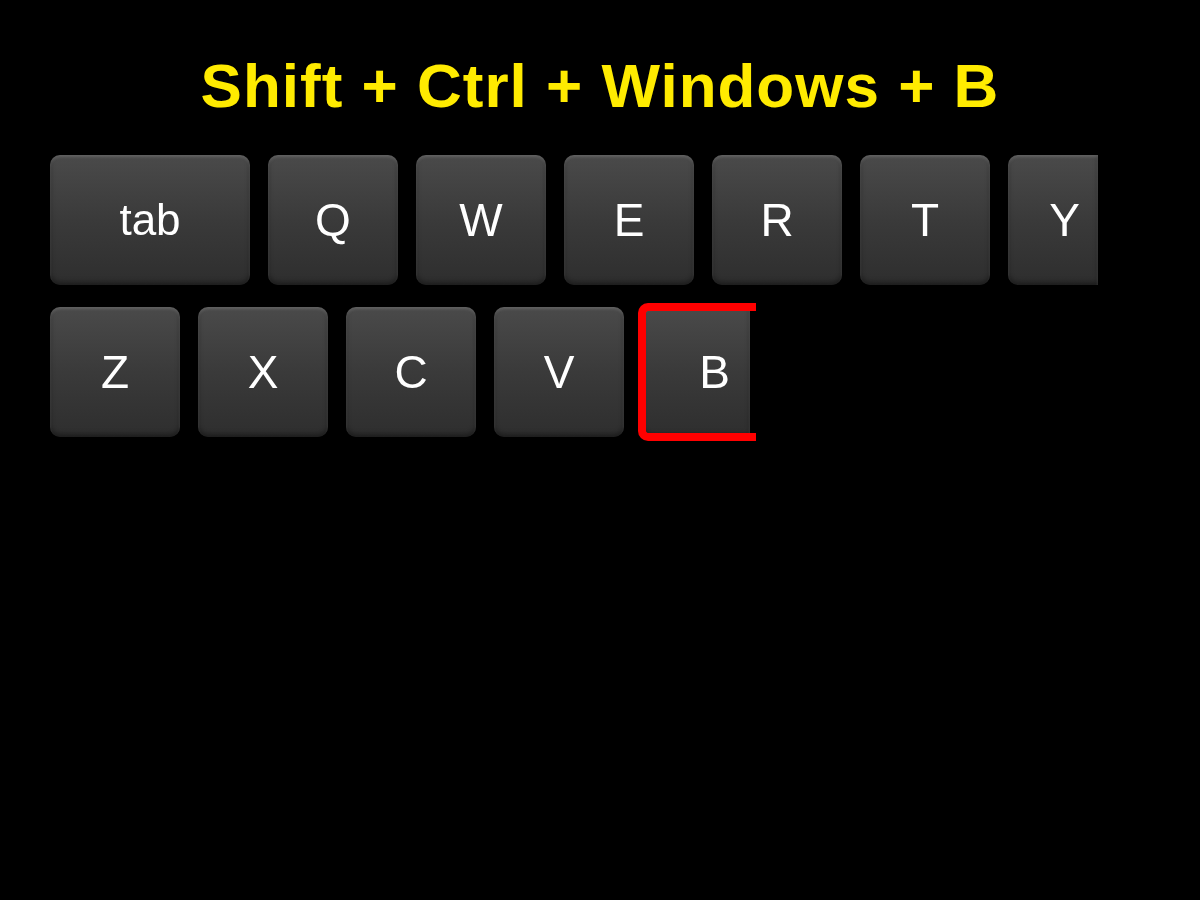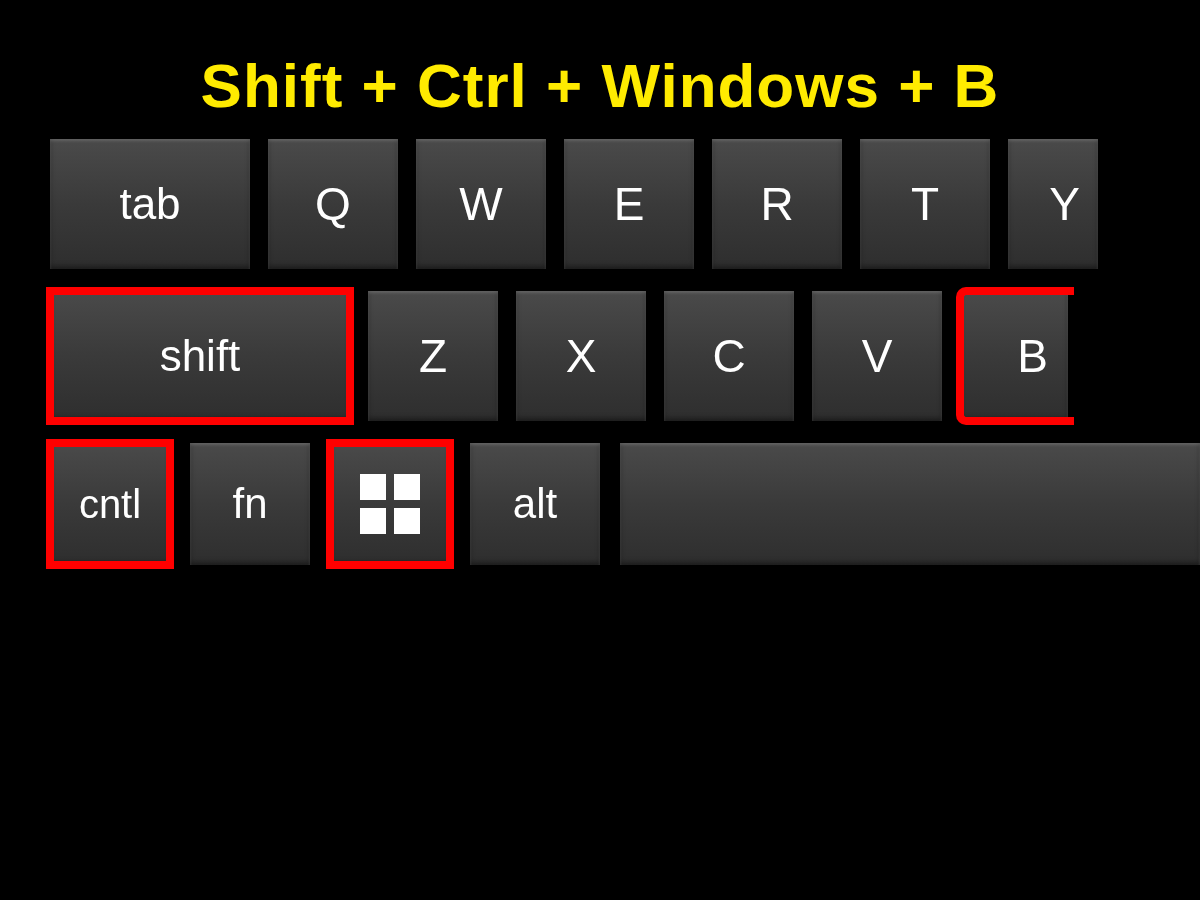--- a/index.html
+++ b/index.html
@@ -15,36 +15,36 @@
       overflow: hidden;
       position: relative;
     }
     .title {
       text-align: center;
       color: #ffeb00;
       font-size: 62px;
       font-weight: 900;
       letter-spacing: 1px;
       padding-top: 50px;
-      padding-bottom: 18px;
+      padding-bottom: 34px;
     }
     .keyboard {
       padding: 0 0 0 50px;
       display: flex;
       flex-direction: column;
       gap: 22px;
     }
     .row {
       display: flex;
       gap: 18px;
       align-items: stretch;
     }
     .key {
       background: linear-gradient(180deg, #4a4a4a 0%, #3a3a3a 50%, #2e2e2e 100%);
-      border-radius: 0;
+      border-radius: 10px;
       height: 130px;
       display: flex;
       align-items: center;
       justify-content: center;
       color: #fff;
       font-size: 46px;
       font-weight: 400;
       box-shadow: inset 0 2px 3px rgba(255,255,255,0.15), inset 0 -3px 5px rgba(0,0,0,0.4), 0 3px 6px rgba(0,0,0,0.6);
       position: relative;
       flex-shrink: 0;
@@ -119,36 +119,21 @@
     <div class="key letter">Q</div>
     <div class="key letter">W</div>
     <div class="key letter">E</div>
     <div class="key letter">R</div>
     <div class="key letter">T</div>
     <div class="key letter partial-right" style="width:90px; justify-content:flex-end; padding-right:18px;">Y</div>
   </div>
 
 
   <div class="row">
-    <div class="key shift small-label highlight">shift</div>
     <div class="key letter">Z</div>
     <div class="key letter">X</div>
     <div class="key letter">C</div>
     <div class="key letter">V</div>
     <div class="key letter partial-right highlight-b" style="width:108px; justify-content:flex-end; padding-right:20px;">B</div>
   </div>
 
-  <div class="row row5">
-    <div class="key cntl highlight">cntl</div>
-    <div class="key fn">fn</div>
-    <div class="key win highlight">
-      <div class="win-icon">
-        <span></span>
-          <span></span>
-          <span></span>
-          <span></span>
-      </div>
-    </div>
-    <div class="key alt">alt</div>
-    <div class="key space partial-right"></div>
-  </div>
 
 </div>
 
 </body></html>

